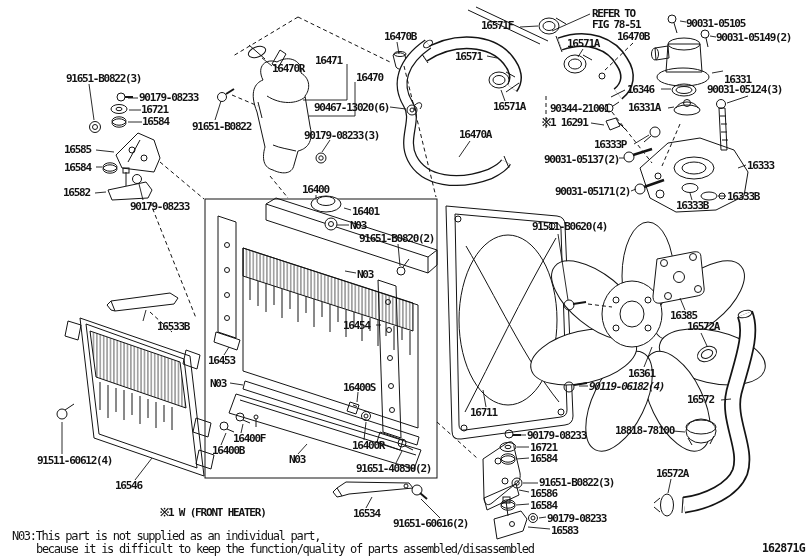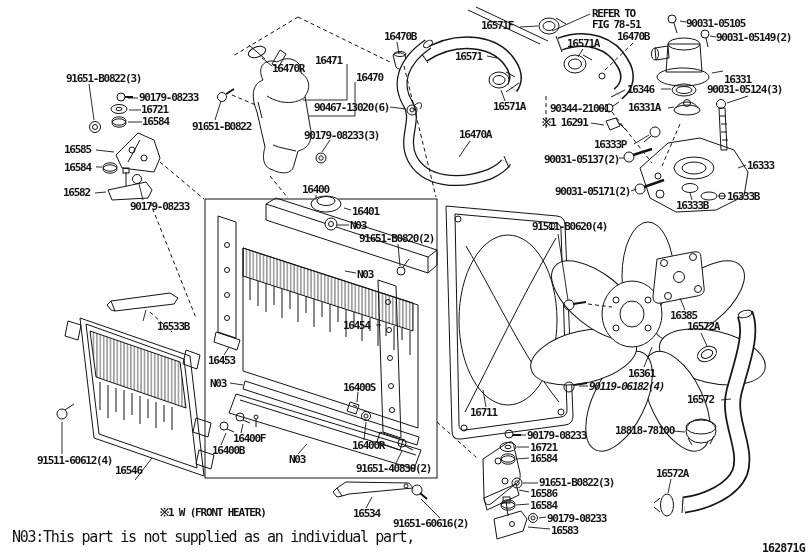--- a/index.html
+++ b/index.html
@@ -1,21 +1,21 @@
 <!DOCTYPE html>
 <html><head>
 <meta charset="utf-8">
 <style>
   html,body{margin:0;padding:0;background:#fff;}
   #stage{position:relative;width:811px;height:560px;background:#ffffff;overflow:hidden;
          font-family:"DejaVu Sans Mono",monospace;}
   #art{position:absolute;left:0;top:0;}
   .plabel{position:absolute;font-weight:bold;font-size:11px;letter-spacing:-1.25px;
           color:#121212;white-space:nowrap;line-height:1;}
-  .note{position:absolute;font-size:15px;letter-spacing:-1.3px;color:#121212;
+  .note{position:absolute;font-size:12px;letter-spacing:-1.3px;color:#121212;
         white-space:nowrap;line-height:1;}
   .heater{position:absolute;font-weight:bold;font-size:11px;letter-spacing:-1.2px;
           color:#121212;white-space:nowrap;line-height:1;}
   .dcode{position:absolute;font-weight:bold;font-size:11.5px;letter-spacing:-0.8px;
          color:#121212;white-space:nowrap;line-height:1;}
 </style>
 </head>
 <body>
 
 <div id="stage">
@@ -430,21 +430,21 @@
       <div class="plabel" style="left: 66px; top: 73px;">91651-B0822(3)</div>
       <div class="plabel" style="left: 139px; top: 92px;">90179-08233</div>
       <div class="plabel" style="left: 141px; top: 104px;">16721</div>
       <div class="plabel" style="left: 142px; top: 116px;">16584</div>
       <div class="plabel" style="left: 64px; top: 144px;">16585</div>
       <div class="plabel" style="left: 64px; top: 162px;">16584</div>
       <div class="plabel" style="left: 63px; top: 187px;">16582</div>
       <div class="plabel" style="left: 130px; top: 201px;">90179-08233</div>
       <div class="plabel" style="left: 124px; top: 321px; margin-left: 33px;">16533B</div>
       <div class="plabel" style="left: 37px; top: 455px;">91511-60612(4)</div>
-      <div class="plabel" style="left: 115px; top: 465px; text-align: center;">16546</div>
+      <div class="plabel" style="left: 115px; top: 480px; text-align: center;">16546</div>
       <div class="plabel" style="left: 384px; top: 31px;">16470B</div>
       <div class="plabel" style="left: 272px; top: 63px;">16470R</div>
       <div class="plabel" style="left: 315px; top: 55px;">16471</div>
       <div class="plabel" style="left: 356px; top: 72px;">16470</div>
       <div class="plabel" style="left: 314px; top: 102px;">90467-13020(6)</div>
       <div class="plabel" style="left: 192px; top: 121px;">91651-B0822</div>
       <div class="plabel" style="left: 304px; top: 130px;">90179-08233(3)</div>
       <div class="plabel" style="left: 302px; top: 184px;">16400</div>
       <div class="plabel" style="left: 352px; top: 206px;">16401</div>
       <div class="plabel" style="left: 350px; top: 220px;">N03</div>
@@ -499,16 +499,17 @@
       <div class="plabel" style="left: 530px; top: 488px;">16586</div>
       <div class="plabel" style="left: 530px; top: 500px;">16584</div>
       <div class="plabel" style="left: 547px; top: 513px;">90179-08233</div>
       <div class="plabel" style="left: 551px; top: 525px;">16583</div>
     </div>
 
   <div class="heater" style="left:160px;top:507px">※1 W (FRONT HEATER)</div>
 
   <div class="note" style="left:12px;top:530px">N03:This part is not supplied as an individual part,</div>
 
+  <div class="note" style="left:36px;top:543px">because it is difficult to keep the function/quality of parts assembled/disassembled</div>
 
   <div class="dcode" style="left:762px;top:543px">162871G</div>
 
 </div>
 
 </body></html>

